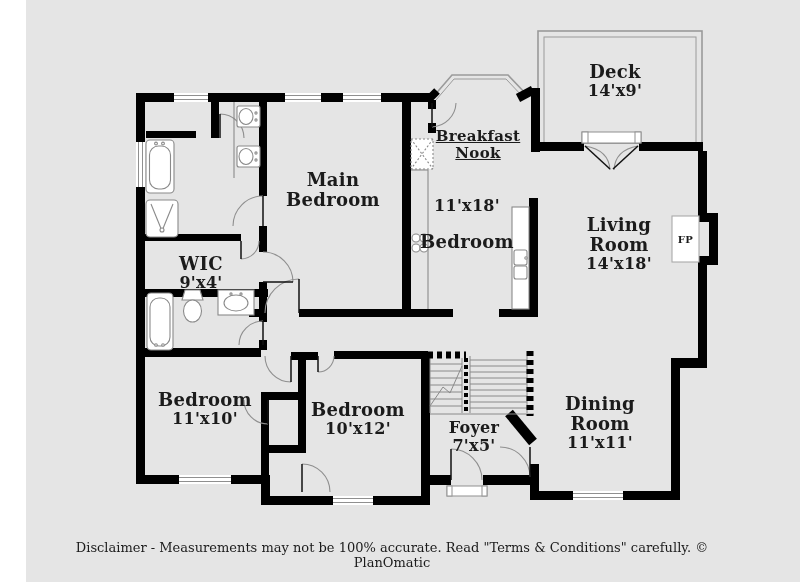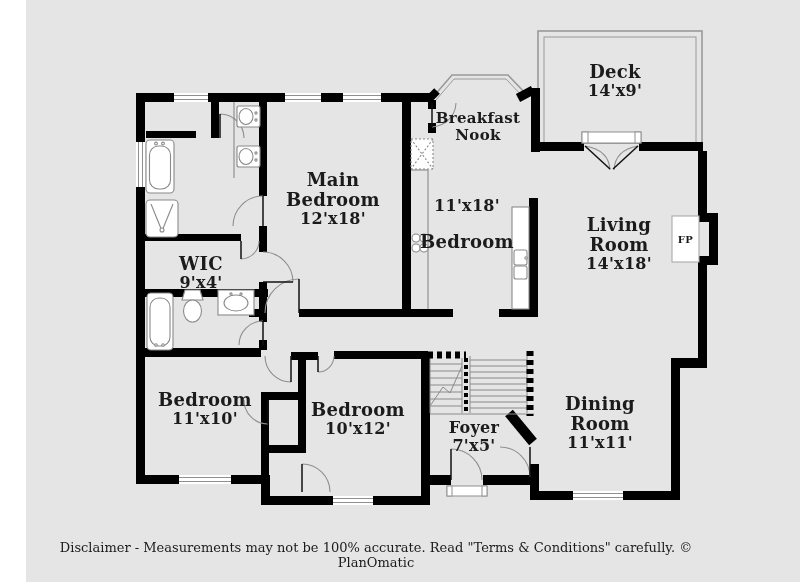--- a/index.html
+++ b/index.html
@@ -6,21 +6,21 @@
   .plan{position:relative;width:800px;height:582px;background:#e5e5e5;overflow:hidden;
         font-family:"DejaVu Serif","Liberation Serif",serif;margin-left:26px;}
   .plan svg{position:absolute;left:0;top:0;}
   .room-label{position:absolute;text-align:center;color:#1b1b1b;font-weight:bold;line-height:1.12;
               letter-spacing:.3px;}
   .room-name{font-size:18px;}
   .room-dims{font-size:16px;}
   .small .room-name{font-size:15px;}
   .fp-label{position:absolute;text-align:center;color:#1b1b1b;font-weight:bold;font-size:10px;letter-spacing:.5px;}
   .disclaimer{position:absolute;left:0;top:540px;width:700px;text-align:center;
-              font-size:13px;color:#1b1b1b;font-family:"DejaVu Serif","Liberation Serif",serif;}
+              font-size:13px;color:#1b1b1b;font-family:"DejaVu Serif","Liberation Serif",serif;padding-left:16px;}
 </style>
 </head>
 <body>
 
 <div class="plan">
 
 <svg width="800" height="582" viewBox="0 0 800 582">
 
   <g fill="none" stroke="#9a9a9a">
     <rect x="512" y="31" width="164" height="112" stroke-width="1.6"></rect>
@@ -338,42 +338,41 @@
       <rect x="456" y="486" width="5" height="10" stroke="#999"></rect>
     </g>
   </g>
 </svg>
 
   <div class="room-label" style="left:505px;top:62px;width:168px;">
     <div class="room-name">Deck</div>
     <div class="room-dims">14'x9'</div>
   </div>
 
-  <div class="room-label small" style="left:402px;top:110px;width:100px;">
+  <div class="room-label small" style="left:402px;top:128px;width:100px;text-decoration:underline;">
     <div class="room-name">Breakfast</div>
     <div class="room-name">Nook</div>
   </div>
 
   <div class="room-label" style="left:393px;top:197px;width:96px;">
     <div class="room-dims">11'x18'</div>
   </div>
   <div class="room-label" style="left:388px;top:232px;width:106px;">
     <div class="room-name">Bedroom</div>
   </div>
 
   <div class="room-label" style="left:528px;top:215px;width:130px;">
     <div class="room-name">Living</div>
     <div class="room-name">Room</div>
     <div class="room-dims">14'x18'</div>
   </div>
 
   <div class="room-label" style="left:243px;top:170px;width:128px;">
     <div class="room-name">Main</div>
     <div class="room-name">Bedroom</div>
-    <div class="room-dims">12'x18'</div>
   </div>
 
   <div class="room-label" style="left:128px;top:254px;width:94px;">
     <div class="room-name">WIC</div>
     <div class="room-dims">9'x4'</div>
   </div>
 
   <div class="room-label" style="left:116px;top:390px;width:126px;">
     <div class="room-name">Bedroom</div>
     <div class="room-dims">11'x10'</div>

